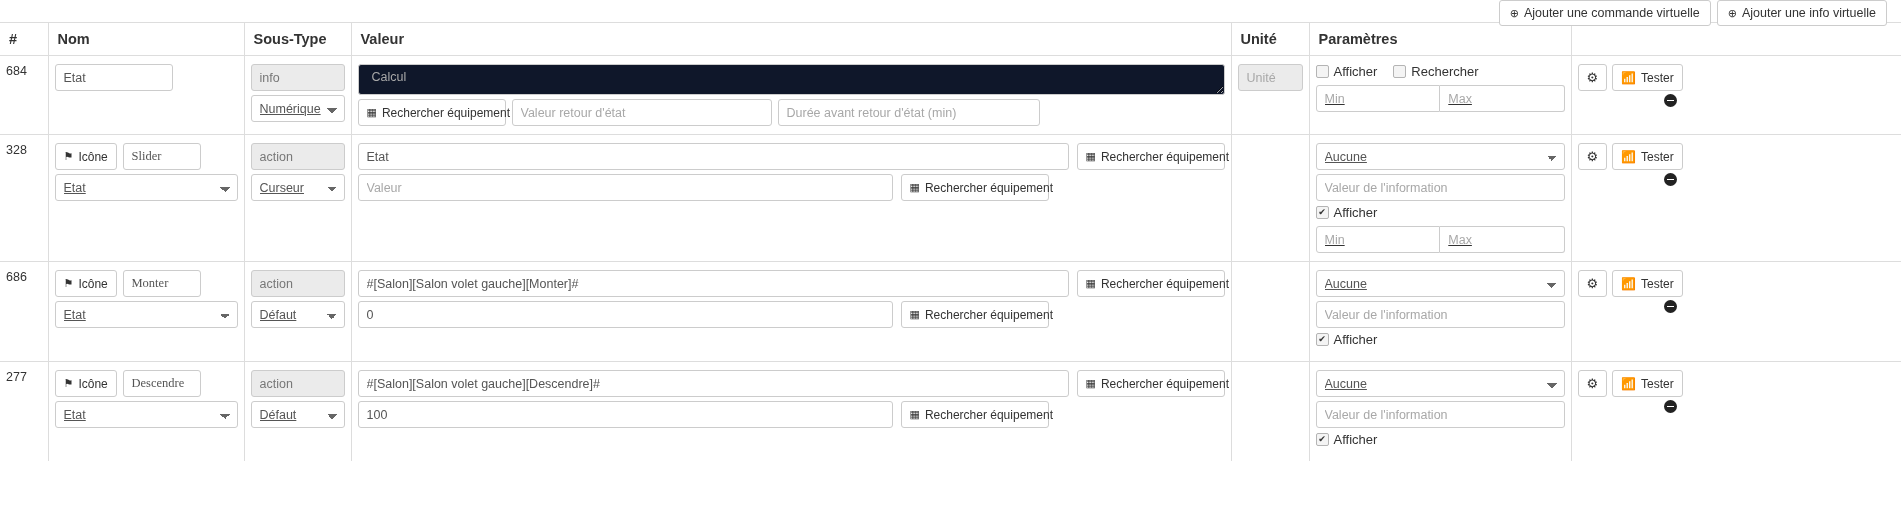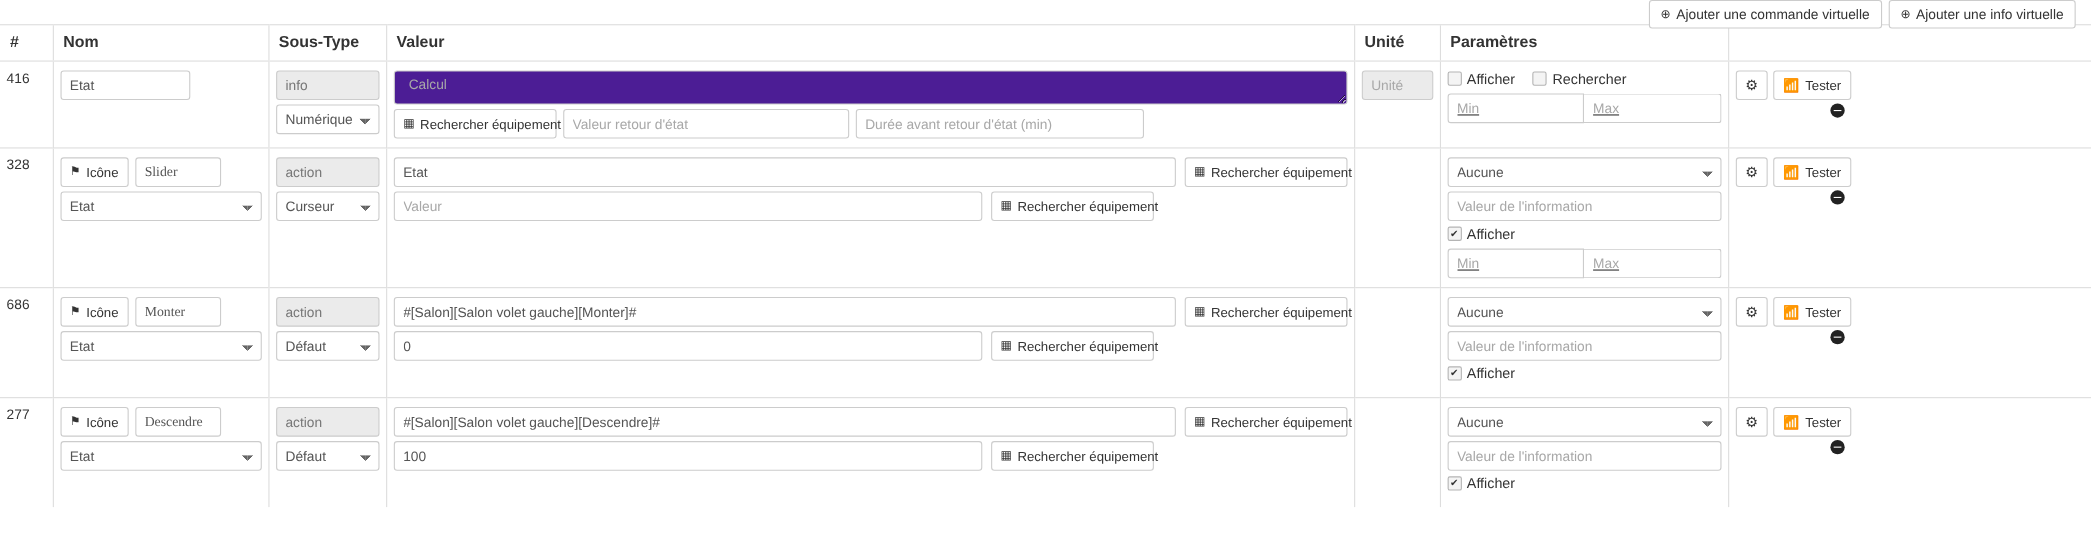--- a/index.html
+++ b/index.html
@@ -88,33 +88,34 @@
     padding: 0 8px;
     outline: none;
     width: 100%;
   }
   .inp::placeholder, .ta::placeholder { color: #a8a8a8; }
   .inp[disabled], .sel[disabled], .ta[disabled] {
     background: #ebebeb; color: #777777; cursor: not-allowed;
   }
   .ta {
     height: 31px; padding: 5px 13px; resize: vertical;
-    background: #4c1d95; color: #888888;
+    background: #0f172a; color: #888888;
   }
   .sel {
     -webkit-appearance: none; appearance: none;
     padding-right: 20px;
     background-image:
       linear-gradient(45deg, transparent 50%, #666 50%),
       linear-gradient(135deg, #666 50%, transparent 50%);
     background-position:
       calc(100% - 12px) 12px,
       calc(100% - 7px) 12px;
     background-size: 5px 5px, 5px 5px;
     background-repeat: no-repeat;
+    text-decoration: underline;
   }
 
   .row-line { display: flex; align-items: flex-start; gap: 6px; margin-bottom: 4px; }
   .row-line:last-child { margin-bottom: 0; }
 
   .w-icone { width: 62px; flex: none; }
   .w-name  { width: 78px; flex: none; font-family: Liberation Serif, serif; }
   .w-sel   { width: 100%; }
 
   .btn-sm {
@@ -189,21 +190,21 @@
         <th class="sep">Sous-Type</th>
         <th class="sep">Valeur</th>
         <th class="sep">Unité</th>
         <th class="sep">Paramètres</th>
         <th class="sep"></th>
       </tr>
     </thead>
     <tbody>
 
       <tr>
-        <td class="rownum">416</td>
+        <td class="rownum">684</td>
         <td class="sep">
           <div class="row-line">
             <input class="inp" style="width: 118px;" value="Etat">
           </div>
         </td>
         <td class="sep">
           <div class="row-line">
             <input class="inp" disabled="" value="info" style="">
           </div>
           <div class="row-line">

